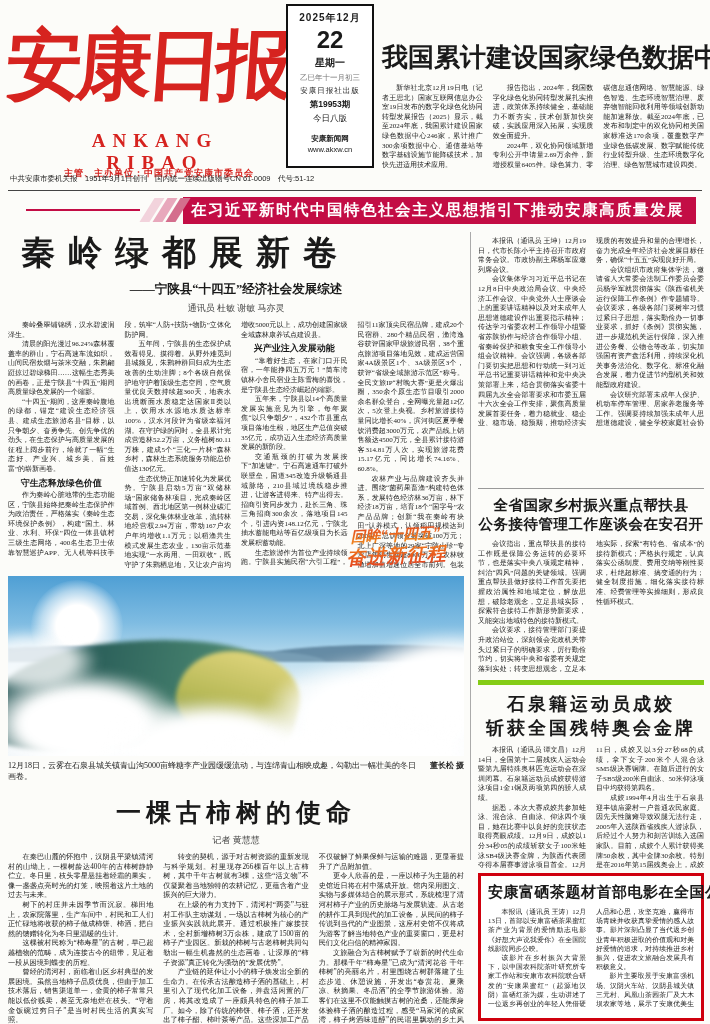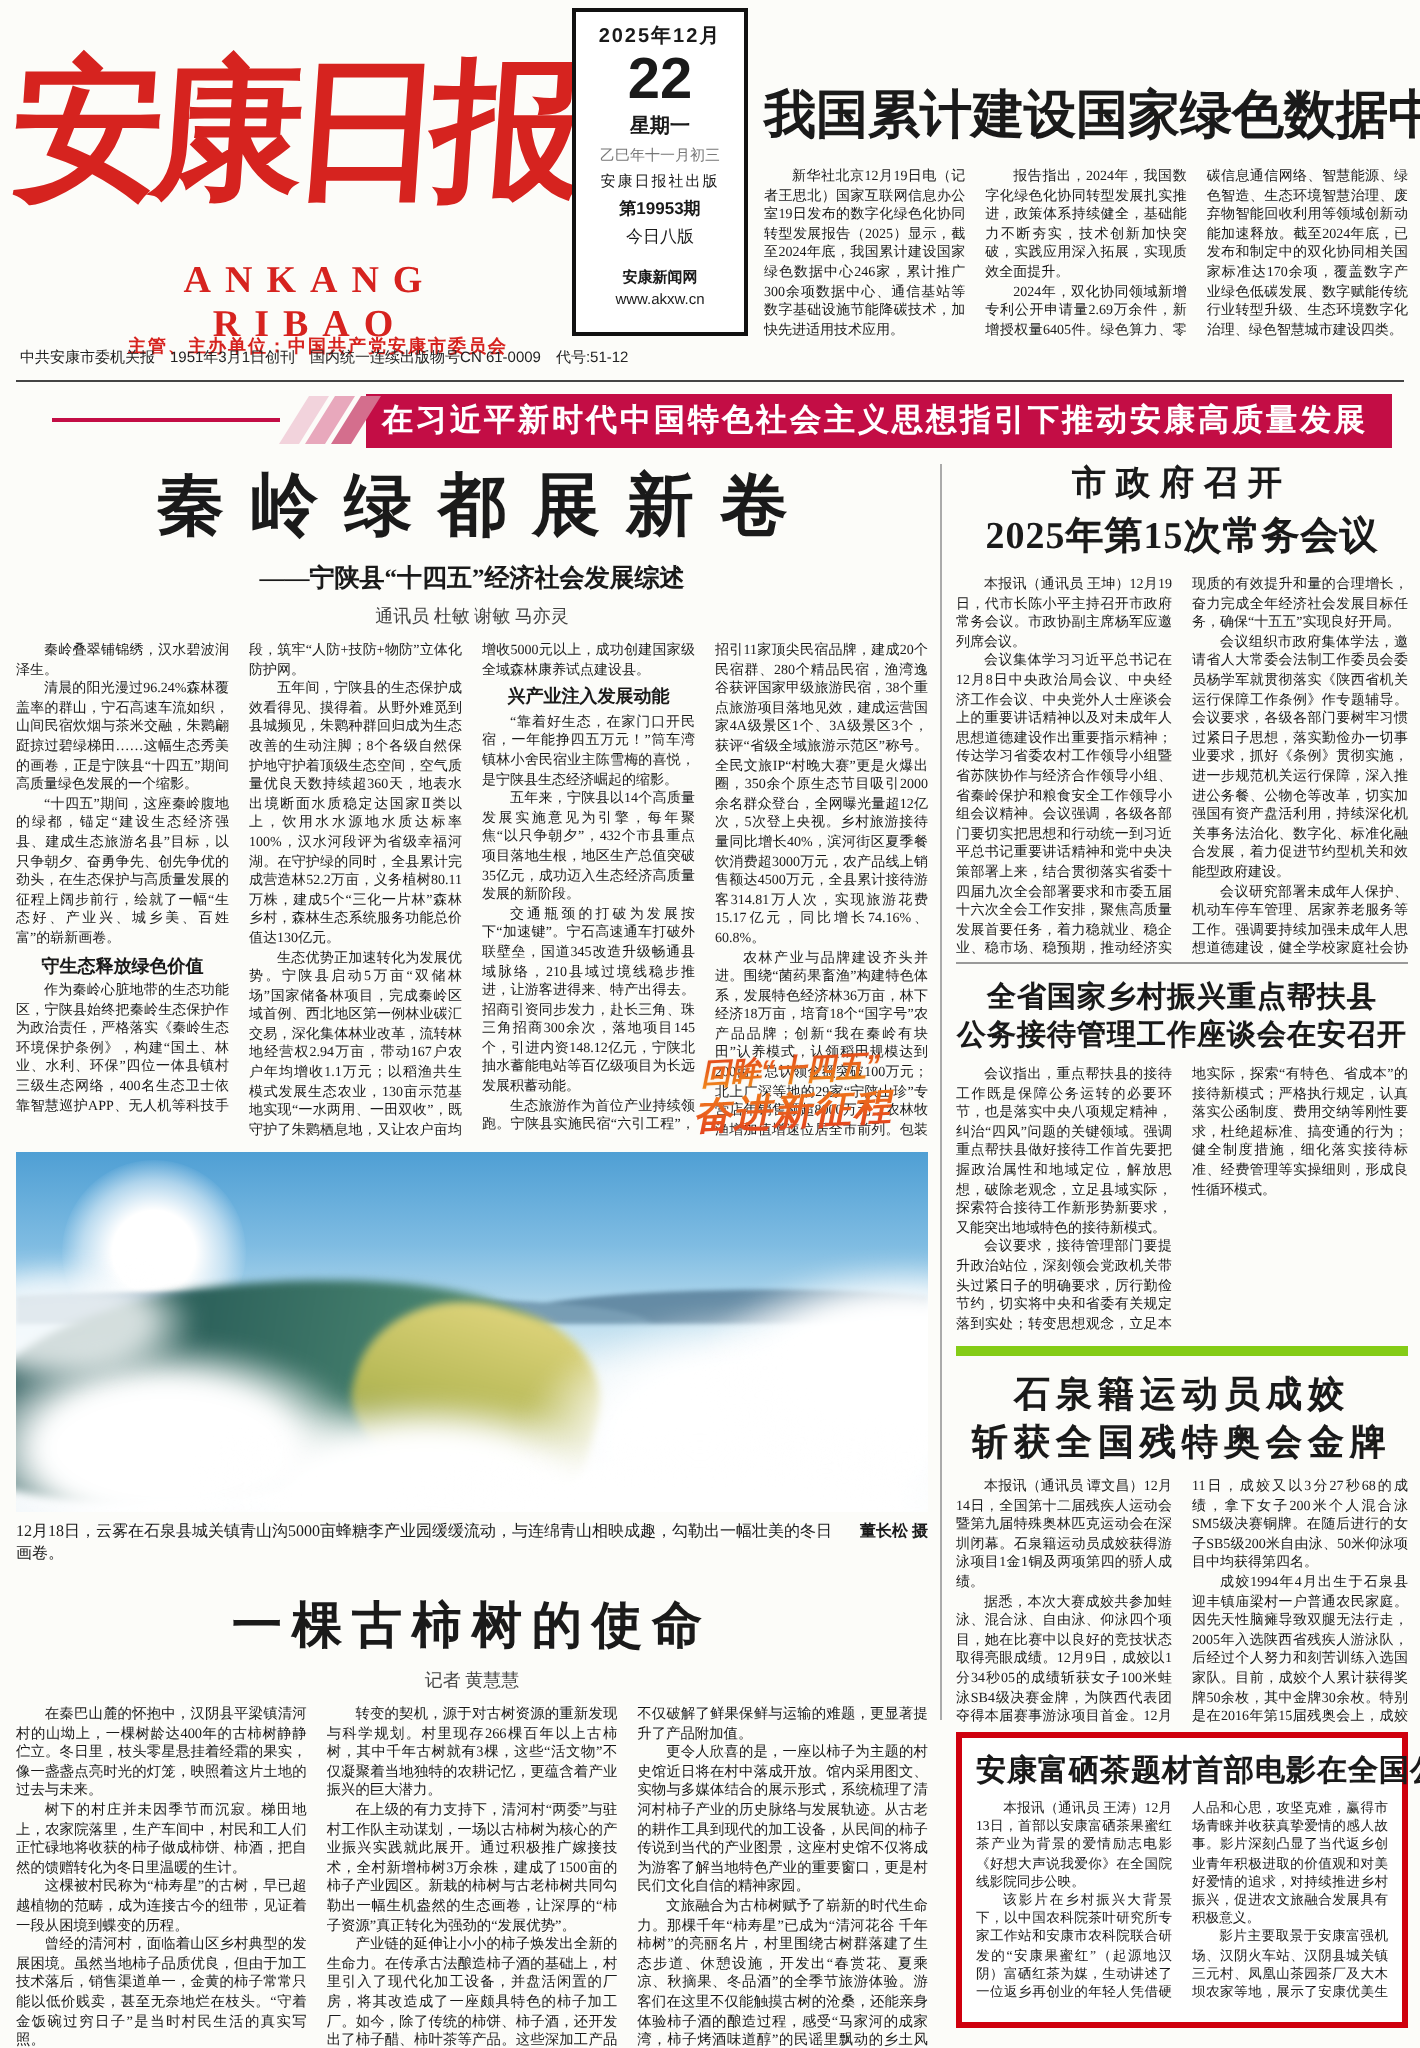--- a/index.html
+++ b/index.html
@@ -11,21 +11,21 @@
         letter-spacing:-6px;transform:skewX(-4deg);white-space:nowrap;}
   .mast-latin{position:absolute;left:40px;top:130px;width:230px;text-align:center;color:var(--brand_red,#d6231f);
         font-weight:bold;font-size:19px;letter-spacing:7px;font-family:"Liberation Serif",serif;}
   .mast-super{position:absolute;left:14px;top:167px;width:290px;text-align:center;color:var(--brand_red,#d6231f);
         font-weight:bold;font-size:9px;letter-spacing:1px;font-family:"Liberation Sans",sans-serif;}
   .mast-info{position:absolute;left:10px;top:174px;width:360px;font-size:7.5px;color:#222;white-space:nowrap;
         font-family:"Liberation Sans",sans-serif;}
   .date-box{position:absolute;left:286px;top:4px;width:88px;height:164px;border:2px solid #111;background:#fff;
         text-align:center;font-family:"Liberation Sans",sans-serif;padding-top:5px;box-sizing:border-box;}
   .db-ym{font-size:10px;font-weight:bold;letter-spacing:1px;}
-  .db-day{font-size:29px;font-weight:bold;line-height:30px;}
+  .db-day{font-size:24px;font-weight:bold;line-height:30px;}
   .db-week{font-size:10px;font-weight:bold;margin-top:1px;}
   .db-lunar{font-size:7.5px;color:#777;margin-top:3px;}
   .db-pub{font-size:7.5px;margin-top:3px;letter-spacing:1px;}
   .db-issue{font-size:8.5px;font-weight:bold;margin-top:3px;}
   .db-pages{font-size:8.5px;margin-top:2px;}
   .db-site{font-size:7.5px;font-weight:bold;margin-top:9px;}
   .db-url{font-size:7.5px;margin-top:1px;}
   .top-story{position:absolute;left:382px;top:40px;width:322px;}
   .top-story h1{margin:0;font-family:"Liberation Sans","DejaVu Sans",sans-serif;font-weight:900;
         font-size:26px;letter-spacing:0px;white-space:nowrap;}
@@ -45,21 +45,21 @@
   
   .body{overflow:hidden;column-gap:10px;column-fill:auto;font-size:7px;line-height:9.6px;text-align:justify;}
   .cols-2{column-count:2;} .cols-3{column-count:3;} .cols-4{column-count:4;}
   .para{margin:0;text-indent:2em;}
   .sec-head{margin:4px 0 3px;text-indent:0;text-align:center;font-family:"Liberation Sans",sans-serif;
         font-size:9px;font-weight:bold;break-after:avoid;}
   
   .main-left{position:absolute;left:8px;top:228px;width:456px;}
   .v-rule{position:absolute;left:470px;top:232px;height:628px;border-left:1px solid #aaa;}
   .lead{position:relative;}
-  .lead h2{margin:2px 0 0;text-align:center;font-family:"Liberation Sans","DejaVu Sans",sans-serif;
+  .lead h2{margin:2px 0 0;text-align:left;font-family:"Liberation Sans","DejaVu Sans",sans-serif;
         font-weight:900;font-size:34px;letter-spacing:13px;padding-left:13px;}
   .lead .sub{text-align:center;font-size:12.5px;font-weight:bold;margin-top:5px;}
   .lead .byline{text-align:center;font-size:9px;color:#444;margin:4px 0 6px;}
   .lead-body{height:250px;}
   .badge{position:absolute;right:4px;bottom:2px;width:128px;text-align:center;transform:rotate(-3deg);
         font-family:"Liberation Sans",sans-serif;font-weight:900;font-style:italic;}
   .badge-l1{font-size:15px;background:linear-gradient(180deg,var(--badge_red,#e23a1f),var(--badge_orange,#f59a1f));
         -webkit-background-clip:text;background-clip:text;color:transparent;text-shadow:0 0 1px rgba(230,120,20,.25);}
   .badge-l2{font-size:19px;margin-top:-2px;background:linear-gradient(180deg,#f07f1c,var(--badge_red,#e23a1f));
         -webkit-background-clip:text;background-clip:text;color:transparent;letter-spacing:1px;}
@@ -204,24 +204,20 @@
           <p class="para">更令人欣喜的是，一座以柿子为主题的村史馆近日将在村中落成开放。馆内采用图文、实物与多媒体结合的展示形式，系统梳理了清河村柿子产业的历史脉络与发展轨迹。从古老的耕作工具到现代的加工设备，从民间的柿子传说到当代的产业图景，这座村史馆不仅将成为游客了解当地特色产业的重要窗口，更是村民们文化自信的精神家园。</p>
           <p class="para">文旅融合为古柿树赋予了崭新的时代生命力。那棵千年“柿寿星”已成为“清河花谷 千年柿树”的亮丽名片，村里围绕古树群落建了生态步道、休憩设施，开发出“春赏花、夏乘凉、秋摘果、冬品酒”的全季节旅游体验。游客们在这里不仅能触摸古树的沧桑，还能亲身体验柿子酒的酿造过程，感受“马家河的成家湾，柿子烤酒味道醇”的民谣里飘动的乡土风情。</p>
         </div>
     </article>
   </section>
 
   <div class="v-rule"></div>
 
   <section class="main-right">
     <article class="gov">
-      <h3 class="hl-2line">
-        <div class="l1">市政府召开</div>
-        <div class="l2">2025年第15次常务会议</div>
-      </h3>
       <div class="body cols-2">
           <p class="para">本报讯（通讯员 王坤）12月19日，代市长陈小平主持召开市政府常务会议。市政协副主席杨军应邀列席会议。</p>
           <p class="para">会议集体学习习近平总书记在12月8日中央政治局会议、中央经济工作会议、中央党外人士座谈会上的重要讲话精神以及对未成年人思想道德建设作出重要指示精神；传达学习省委农村工作领导小组暨省苏陕协作与经济合作领导小组、省秦岭保护和粮食安全工作领导小组会议精神。会议强调，各级各部门要切实把思想和行动统一到习近平总书记重要讲话精神和党中央决策部署上来，结合贯彻落实省委十四届九次全会部署要求和市委五届十六次全会工作安排，聚焦高质量发展首要任务，着力稳就业、稳企业、稳市场、稳预期，推动经济实现质的有效提升和量的合理增长，奋力完成全年经济社会发展目标任务，确保“十五五”实现良好开局。</p>
           <p class="para">会议组织市政府集体学法，邀请省人大常委会法制工作委员会委员杨学军就贯彻落实《陕西省机关运行保障工作条例》作专题辅导。会议要求，各级各部门要树牢习惯过紧日子思想，落实勤俭办一切事业要求，抓好《条例》贯彻实施，进一步规范机关运行保障，深入推进公务餐、公物仓等改革，切实加强国有资产盘活利用，持续深化机关事务法治化、数字化、标准化融合发展，着力促进节约型机关和效能型政府建设。</p>
           <p class="para">会议研究部署未成年人保护、机动车停车管理、居家养老服务等工作。强调要持续加强未成年人思想道德建设，健全学校家庭社会协同育人机制，扎实开展打击侵害未成年人犯罪专项行动，为未成年人健康成长营造良好环境。要聚焦解决停车供需矛盾，深入挖掘城镇公共空间潜力，科学合理配置停车资源，严格规范经营管理和停车秩序，更好满足群众合理停车需求。要积极应对人口老龄化，坚持以居家老年人服务需求为导向，充分激发政府、市场、社会、家庭等多元主体的积极性，不断优化资源配置，配套完善服务供给体系，促进养老服务高质量发展。会议还研究了其他事项。</p>
         </div>
     </article>
 
     <article class="reception">
       <h3 class="hl-2line">

